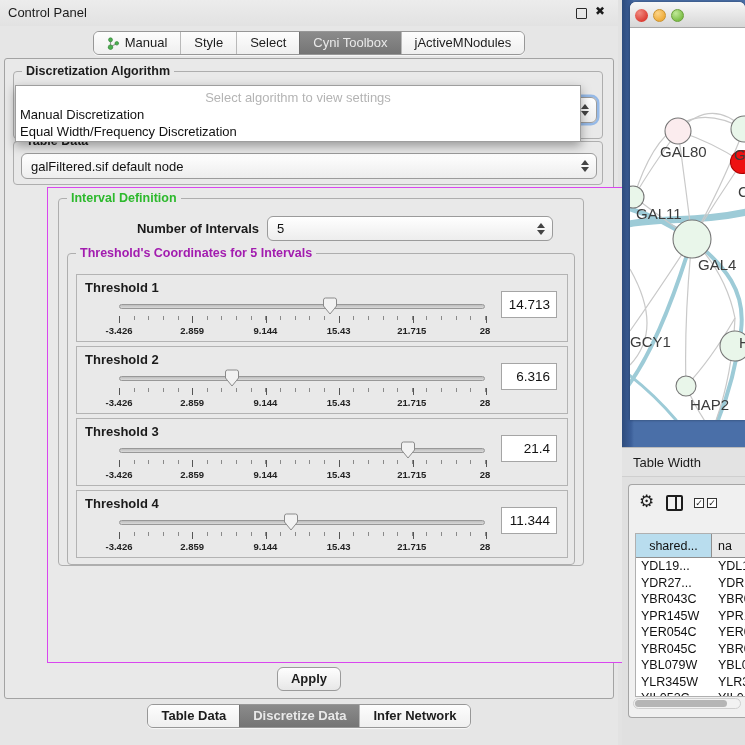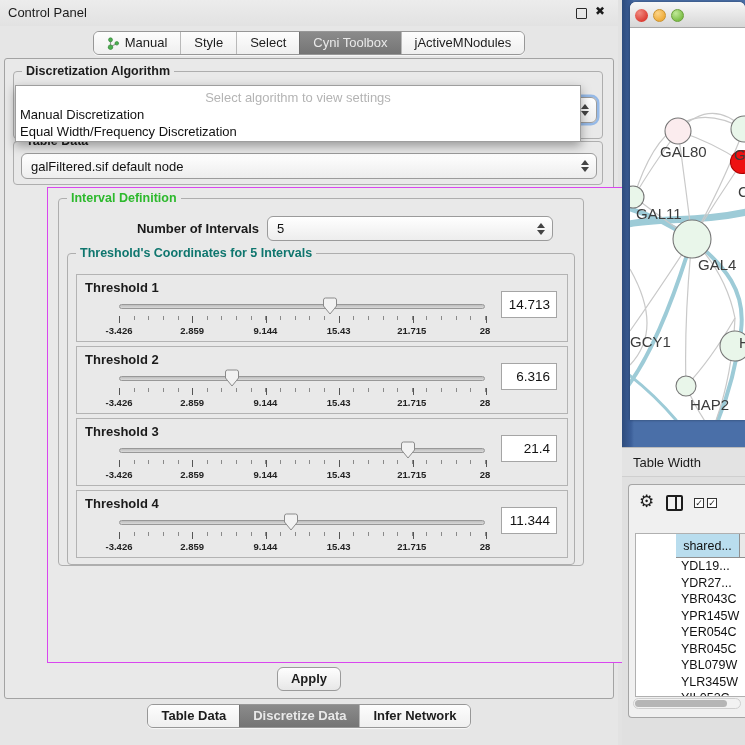--- a/index.html
+++ b/index.html
@@ -19,21 +19,21 @@
   .seg-group { display:flex; border:1px solid #979797; border-radius:6px; overflow:hidden; height:24px; box-shadow:0 1px 1px rgba(255,255,255,.7); }
   .seg { display:flex; align-items:center; gap:5px; padding:0 13px; font-size:13px; line-height:22px; background:linear-gradient(#fdfdfd,#efefef); border-left:1px solid #b9b9b9; color:#1c1c1c; cursor:default; white-space:nowrap; }
   .seg:first-child { border-left:none; }
   .seg.active { background:linear-gradient(#8b8b8b,#757575); color:#e9e9e9; border-left-color:#6f6f6f; }
 
   #main-panel { position:absolute; left:4px; top:58px; width:610px; height:641px; border:1px solid #a3a3a3; border-radius:3px; background:#e9e9e9; }
 
   .group { position:absolute; border:1px solid #aeaeae; border-radius:4px; }
   .gtitle { position:absolute; top:-8px; left:8px; background:#e9e9e9; padding:0 4px; font-size:12.5px; font-weight:bold; color:#1c1c1c; white-space:nowrap; }
   .gtitle.green { color:#2db92d; }
-  .gtitle.blue  { color:#0f766e; font-weight:bold; }
+  .gtitle.blue  { color:#a21caf; font-weight:bold; }
 
   .combo { position:absolute; background:linear-gradient(#ffffff,#ededed); border:1px solid #9b9b9b; border-radius:6px; font-size:13px; display:flex; align-items:center; padding:0 22px 0 9px; color:#111; }
   .stepper { position:absolute; right:7px; top:50%; transform:translateY(-50%); display:flex; flex-direction:column; gap:2px; }
   .tri-up    { width:0; height:0; border-left:4px solid transparent; border-right:4px solid transparent; border-bottom:5px solid #444; }
   .tri-down  { width:0; height:0; border-left:4px solid transparent; border-right:4px solid transparent; border-top:5px solid #444; }
 
   #algo-combo { left:16px; top:38px; width:576px; height:26px; box-shadow:0 0 0 2.5px rgba(105,160,230,.65); }
   #algo-popup { position:absolute; left:10px; top:26px; width:566px; height:57px; background:#fff; border:1px solid #9e9e9e; box-shadow:0 4px 10px rgba(0,0,0,.35); z-index:50; }
   #algo-popup .hint { position:absolute; top:4px; left:0; width:100%; text-align:center; color:#b4b4b4; font-size:13px; }
   #algo-popup .opt  { position:absolute; left:4px; font-size:13px; color:#111; white-space:nowrap; }
@@ -71,21 +71,21 @@
 
   #table-panel-header { position:absolute; left:0; top:447px; width:123px; height:30px; background:#e3e3e3; border-top:1px solid #bcbcbc; border-bottom:1px solid #cfcfcf; }
   #table-panel-header .title { position:absolute; left:11px; top:0; line-height:30px; font-size:13px; color:#1b1b1b; }
   #table-box { position:absolute; left:6px; top:484px; width:117px; height:234px; border:1px solid #a5a5a5; border-radius:4px 0 0 4px; border-right:none; background:#f0f0f0; }
   .tb-icon { position:absolute; color:#1c1c1c; font-family:"DejaVu Sans",sans-serif; }
   #col-icon { position:absolute; width:17px; height:16px; border:2px solid #1c1c1c; border-radius:2px; }
   #col-icon::after { content:""; position:absolute; left:50%; top:0; width:2px; height:100%; background:#1c1c1c; }
   .chk { position:absolute; width:10px; height:10px; border:1.4px solid #333; font-size:9px; line-height:9px; text-align:center; color:#222; background:#fff; font-family:"DejaVu Sans",sans-serif; }
 
   #data-table { position:absolute; left:6px; top:48px; width:111px; height:164px; overflow:hidden; background:#fff; border:1px solid #b0b0b0; border-right:none; }
-  .trow { display:flex; height:16.5px;padding-left:40px; }
+  .trow { display:flex; height:16.5px; }
   .trow .c1 { width:76px; padding-left:5px; font-size:12.5px; line-height:16.5px; color:#111; white-space:nowrap; overflow:hidden; }
   .trow .c2 { flex:1; padding-left:6px; font-size:12.5px; line-height:16.5px; color:#111; white-space:nowrap; overflow:hidden; }
   #thead { height:24px; }
   #thead .c1 { background:#b9ddee; border-right:1px solid #8f8f8f; border-bottom:1px solid #8f8f8f; text-align:center; padding:0; line-height:24px; font-size:12.5px; }
   #thead .c2 { background:#e9e9e9; border-bottom:1px solid #8f8f8f; line-height:24px; font-size:12.5px; }
   #hscroll { position:absolute; left:4px; top:213px; width:108px; height:11px; background:#f2f2f2; border:1px solid #cfcfcf; border-radius:6px; }
   #hscroll .thumb { position:absolute; left:1px; top:1px; width:92px; height:7px; border-radius:4px; background:#b5b5b5; }
 </style>
 </head>
 <body>

